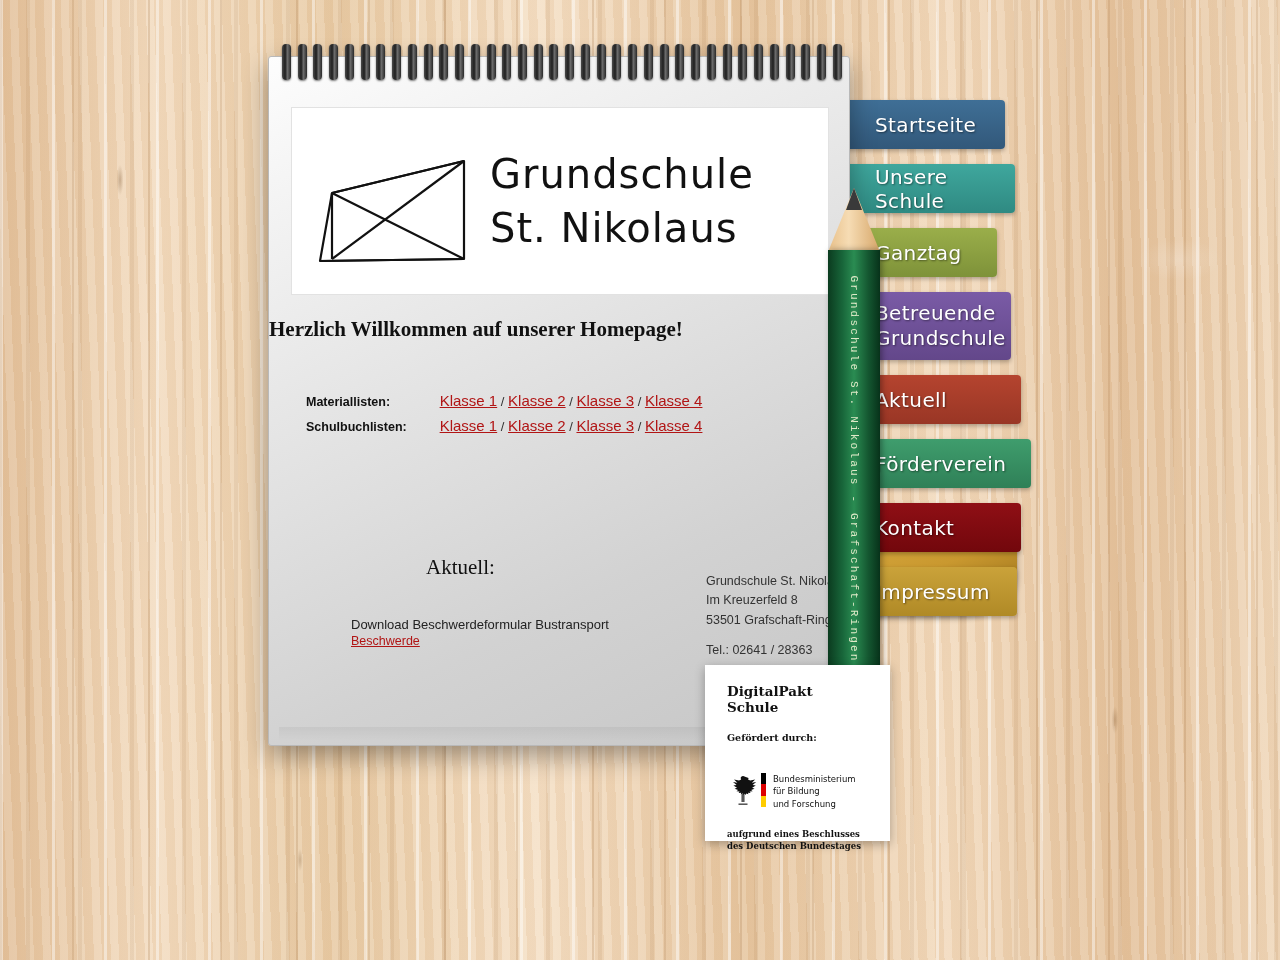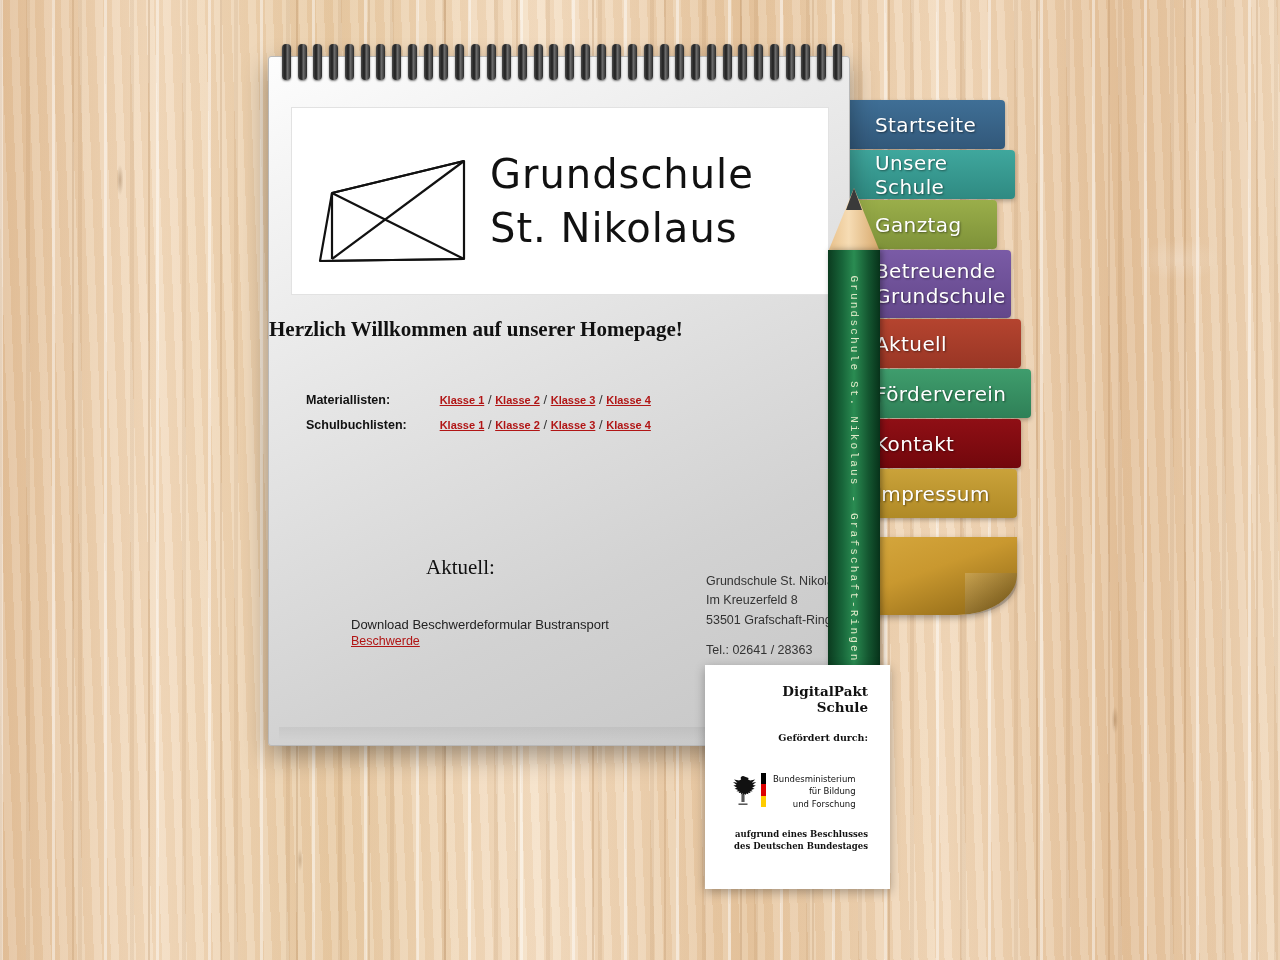--- a/index.html
+++ b/index.html
@@ -42,21 +42,21 @@
       radial-gradient(ellipse 5px 20px at 1115px 720px, rgba(120,80,40,.30), rgba(120,80,40,0) 70%),
       radial-gradient(ellipse 4px 16px at 300px 860px, rgba(120,80,40,.28), rgba(120,80,40,0) 70%),
       radial-gradient(ellipse 60px 30px at 1180px 260px, rgba(255,255,255,.18), rgba(255,255,255,0) 70%);
   }
 
   
   #menu { position:absolute; left:845px; top:100px; width:200px; z-index:4; }
   .tab {
     position:relative;
     height:49px;
-    margin-bottom:1px;
+    margin-bottom:15px;
     display:flex; align-items:center;
     padding-left:30px;
     color:#fff;
     font-family:"DejaVu Sans", sans-serif;
     font-size:20px;
     letter-spacing:.4px;
     text-shadow:1px 1px 2px rgba(0,0,0,.45);
     border-top-right-radius:4px;
     border-bottom-right-radius:4px;
     box-shadow: 0 2px 4px rgba(0,0,0,.28);
@@ -160,42 +160,42 @@
     position:absolute; left:0; top:260px; width:100%;
     text-align:left;
     font-family:"Liberation Serif", serif;
     font-weight:bold;
     font-size:21px;
     color:#111;
   }
 
   .listrow { position:absolute; left:37px; font-size:13px; color:#111; }
   .listrow .lbl { display:inline-block; width:130px; font-weight:bold; font-family:"Liberation Sans", sans-serif; font-size:12.5px;}
-  .listrow a { color:#b11515; font-weight:bold; text-decoration:underline; font-size:11px; }
+  .listrow a { color:#b11515; font-weight:normal; text-decoration:underline; font-size:15px; }
   .listrow .sep { color:#333; }
   #row-material { top:335px; }
   #row-schulbuch { top:360px; }
 
   #aktuell {
     position:absolute; left:157px; top:498px;
     font-family:"Liberation Serif", serif;
     font-size:21px; color:#111;
   }
 
   #download { position:absolute; left:82px; top:560px; font-size:13px; color:#222; }
   #download a { display:block; margin-top:2px; color:#b11515; text-decoration:underline; font-size:12.5px; }
 
   #address { position:absolute; left:437px; top:515px; font-size:12.5px; color:#333; line-height:1.55; }
   #address .gap { height:11px; }
 
   
   #digitalpakt {
-    position:absolute; left:705px; top:665px; width:185px; height:224px;
+    position:absolute; left:705px; top:665px; width:185px; height:176px;
     background:#fff; box-shadow:0 3px 10px rgba(0,0,0,.3);
-    z-index:8; padding:18px 22px;text-align:right;
+    z-index:8; padding:18px 22px;
   }
   #digitalpakt .dp-title { font-family:"DejaVu Serif", serif; font-weight:bold; font-size:13.5px; color:#111; }
   #digitalpakt .dp-sub { font-family:"DejaVu Serif", serif; font-weight:bold; font-size:9.5px; color:#111; margin-top:17px; }
   #digitalpakt .dp-logo { display:flex; align-items:flex-start; margin-top:30px; }
   #digitalpakt .dp-eagle { width:32px; height:34px; }
   #digitalpakt .dp-flag { width:5px; height:34px; margin:0 7px 0 2px;
     background:linear-gradient(180deg,#000 0 33.3%, #d00 33.3% 66.6%, #fc0 66.6% 100%); }
   #digitalpakt .dp-min { font-family:"DejaVu Sans", sans-serif; font-size:8.5px; line-height:1.45; color:#111; }
   #digitalpakt .dp-foot { font-family:"DejaVu Serif", serif; font-weight:bold; font-size:8.5px; line-height:1.4; color:#111; margin-top:19px; }
 </style>

